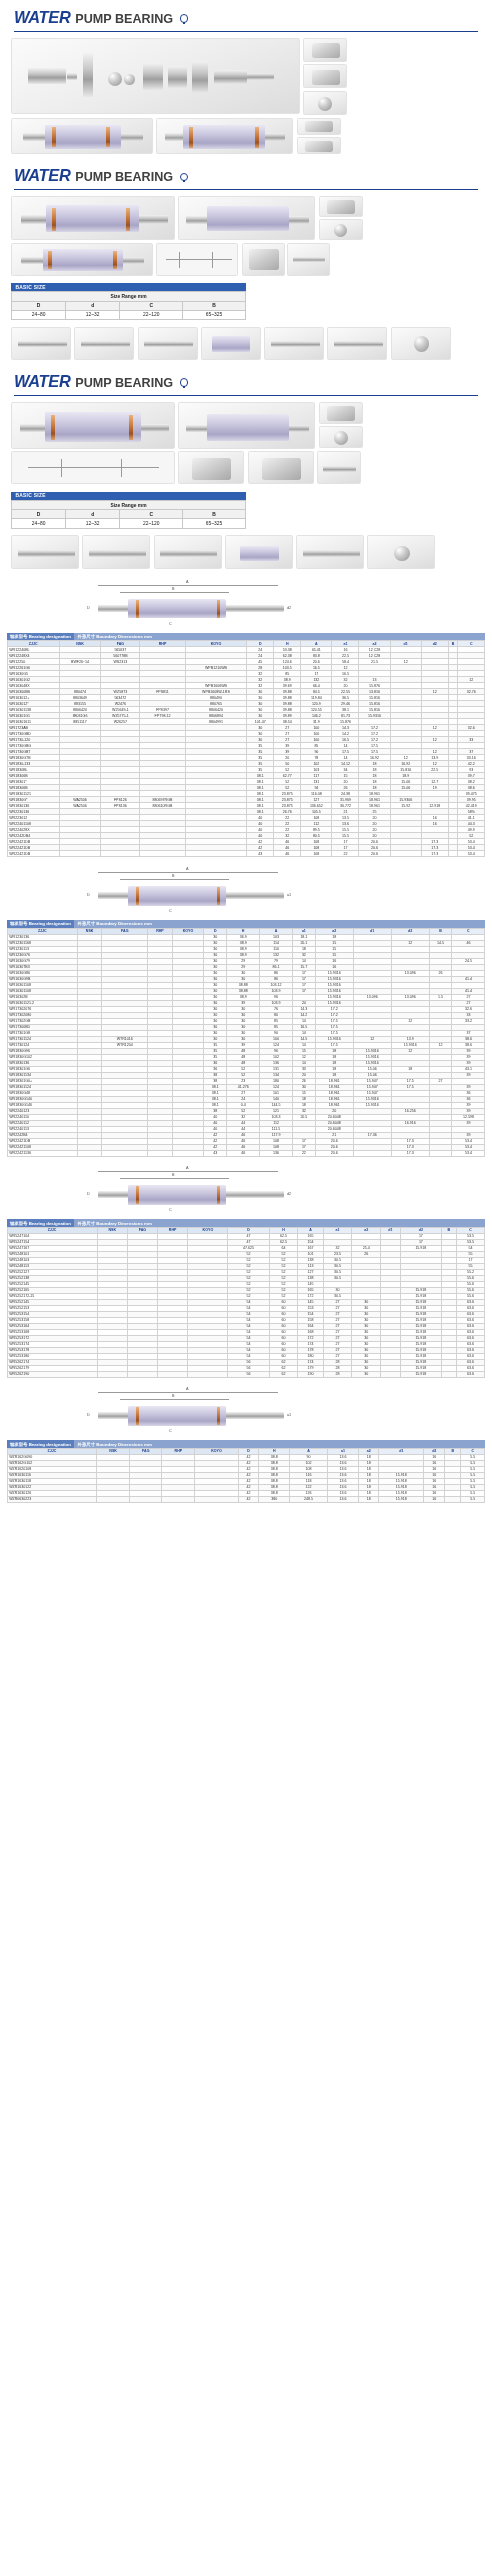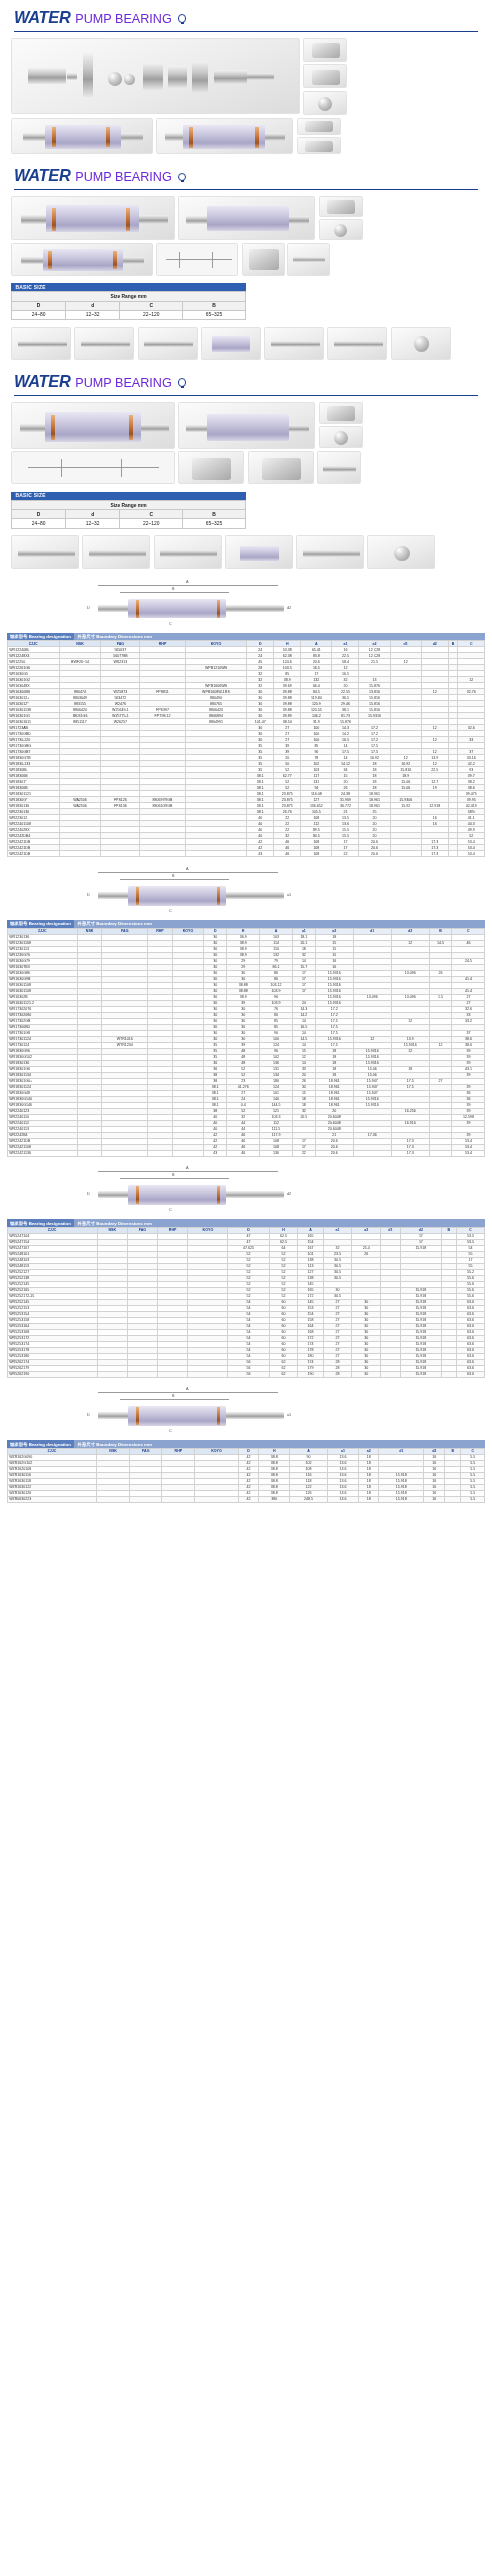--- a/index.html
+++ b/index.html
@@ -21,22 +21,22 @@
   }
   .banner .w1 {
     font-size: 16.4px;
     font-weight: bold;
     color: #1b3f8f;
     letter-spacing: -0.3px;
     font-style: italic;
   }
   .banner .w2 {
     font-size: 12.6px;
-    font-weight: normal;
-    color: #6d28d9;
+    font-weight: bold;
+    color: #404040;
     letter-spacing: 0px;
   }
   .banner .bulb {
     width: 8.2px; height: 8.2px;
     border-radius: 50%;
     border: 1.1px solid #1b3f8f;
     position: relative;
     display: inline-block;
     margin-left: 1.6px;
   }

